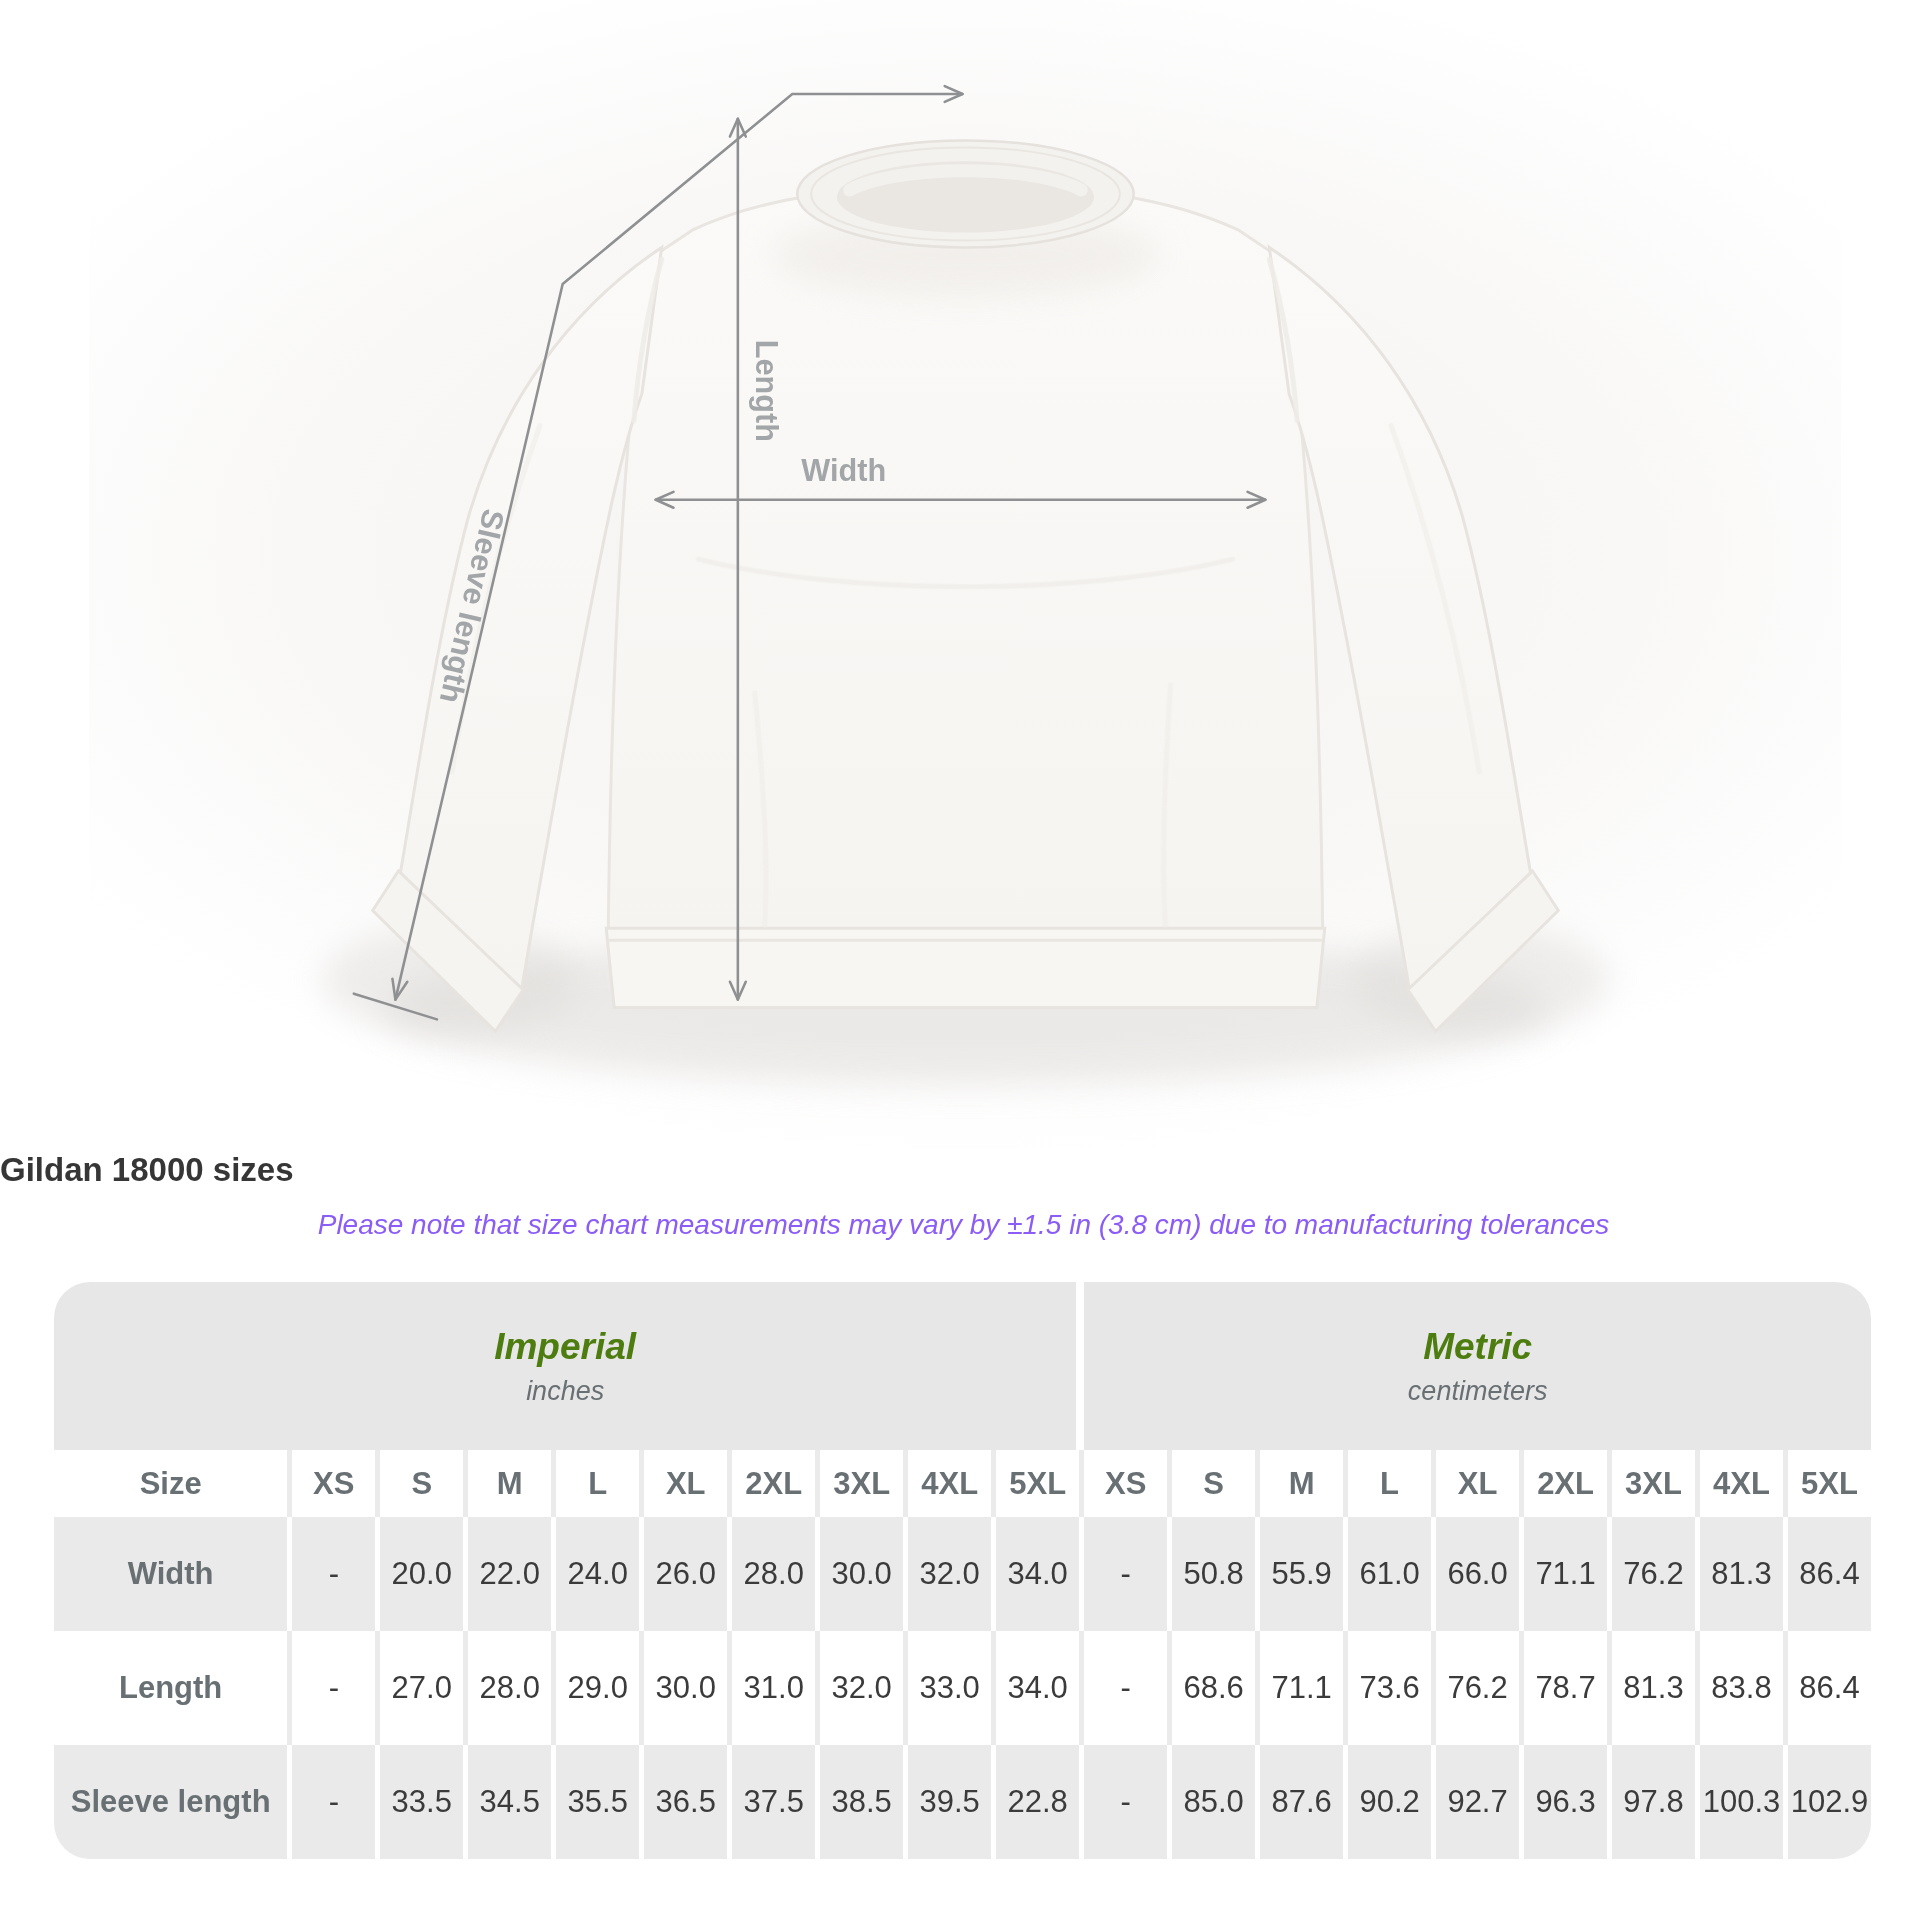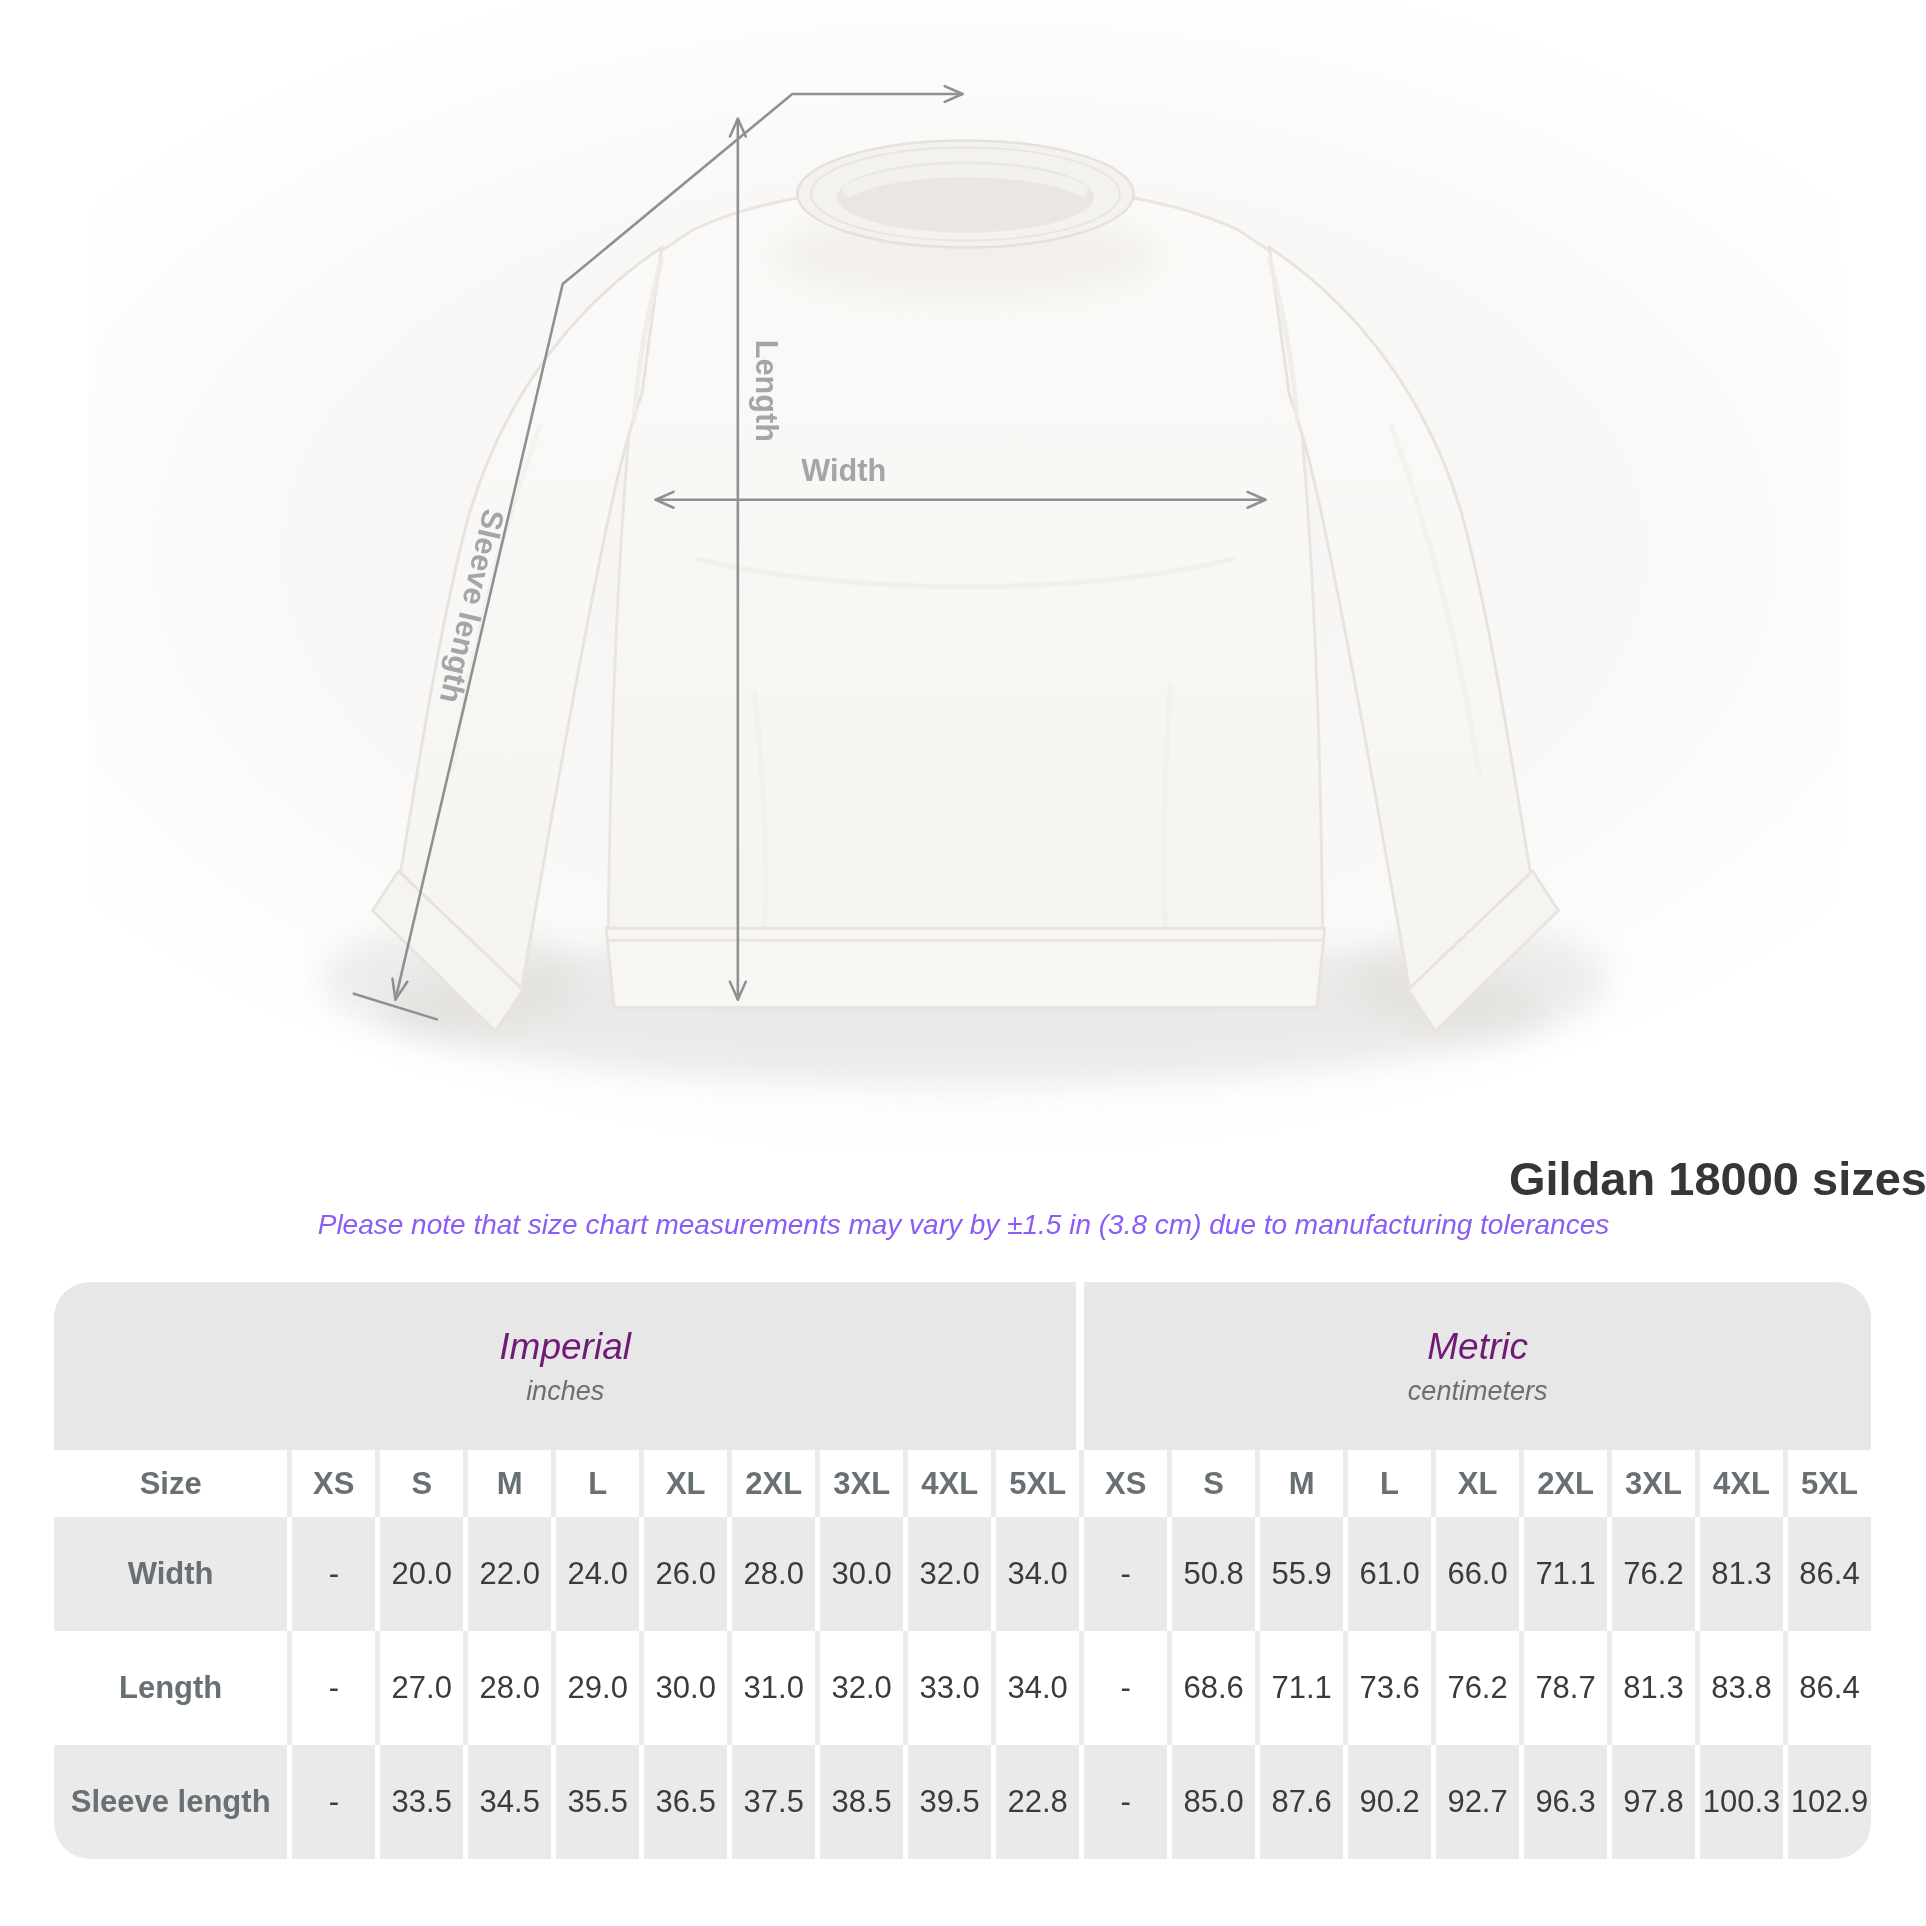--- a/index.html
+++ b/index.html
@@ -10,38 +10,38 @@
   
   .photo-bg {
     position:absolute; left:89px; top:0; width:1752px; height:1153px;
     background:
       radial-gradient(ellipse 70% 60% at 50% 48%, #f4f3f1 0%, #f9f8f7 55%, #ffffff 88%);
   }
   .photo-svg { position:absolute; left:0; top:0; }
 
   
   .title {
-    position:absolute; top:1151px; left:0; right:0; text-align:right;
-    font-size:47px; font-weight:bold; color:#363636;
+    position:absolute; top:1151px; left:0; right:0; text-align:left;
+    font-size:33px; font-weight:bold; color:#363636;
   }
   .note {
     position:absolute; top:1209px; left:0; right:0; text-align:center;
     font-size:28px; font-style:italic; color:#8b5cf6;
   }
 
   
   .size-table { position:absolute; left:54px; top:1282px; width:1817px; }
   .band { display:grid; grid-template-columns:1037fr 798fr; gap:8px; height:168px; }
   .band-cell {
     background:#e8e7e7; display:flex; flex-direction:column;
     align-items:center; justify-content:center;
   }
   .band-cell.first { border-radius:36px 0 0 0; }
   .band-cell.last  { border-radius:0 36px 0 0; }
-  .band-title { font-size:37px; font-weight:normal; font-style:italic; color:#701a75; }
+  .band-title { font-size:37px; font-weight:bold; font-style:italic; color:#4d7c0f; }
   .band-unit  { font-size:27px; font-style:italic; color:#687074; margin-top:8px; }
 
   .trow { display:grid; grid-template-columns:236fr repeat(18, 89fr); }
   .trow > div {
     display:flex; align-items:center; justify-content:center;
     overflow:hidden; white-space:nowrap;
   }
   .trow.white { background:#ffffff; --div:#ebebeb; }
   .trow.gray  { background:#ebeaea; --div:#ffffff; }
   .trow > div + div { border-left:5px solid var(--div); }

